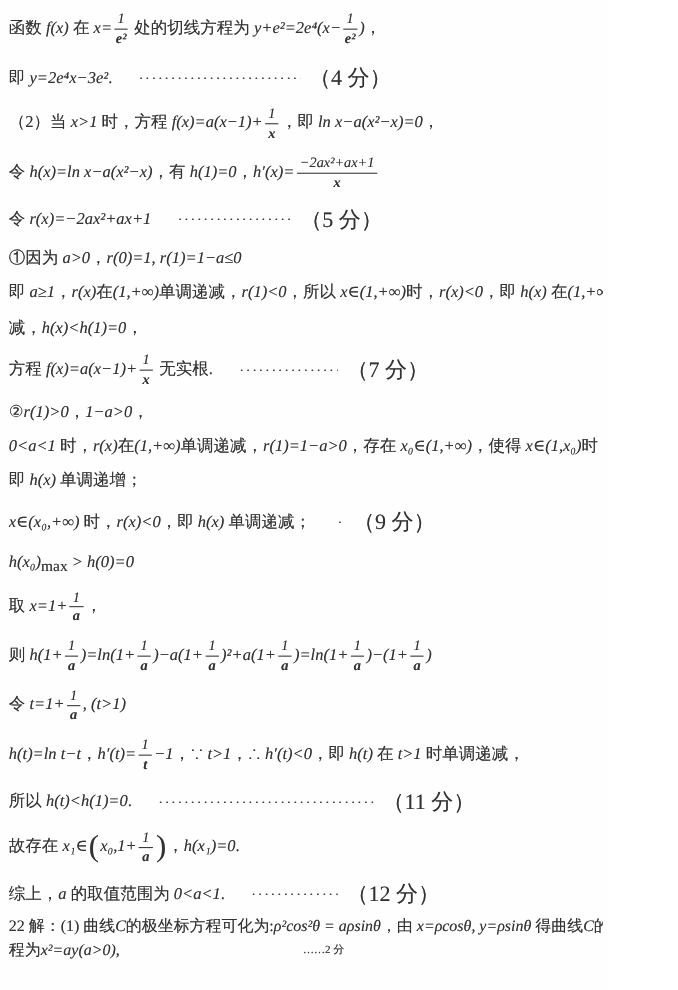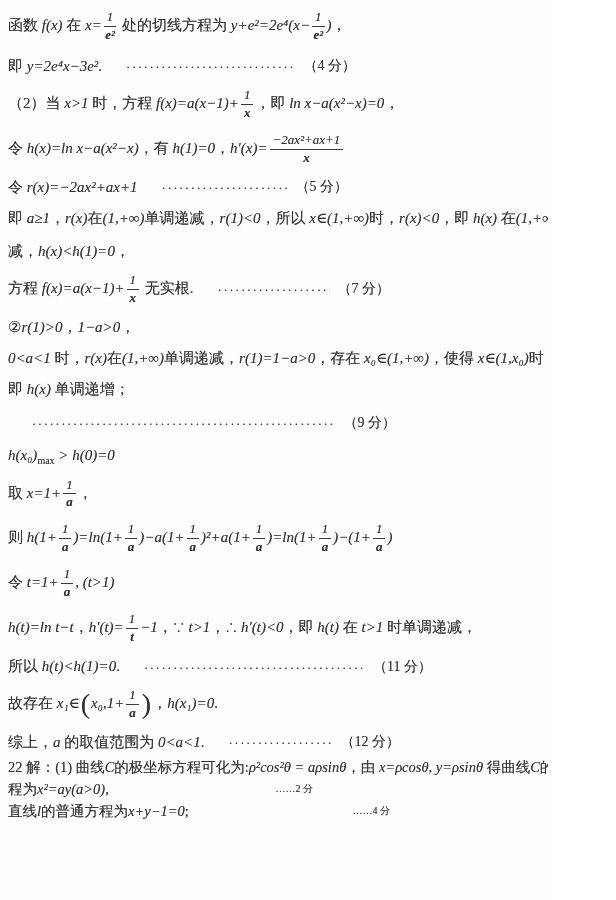--- a/index.html
+++ b/index.html
@@ -35,34 +35,34 @@
     vertical-align: middle;
     text-align: center;
     font-style: italic;
     font-size: 13px;
     line-height: 1.15;
     padding: 0 2px;
   }
   .frac .fn { display: block; border-bottom: 1px solid #3a3a3a; padding: 0 3px 1px; }
   .frac .fd { display: block; padding-top: 1px; font-weight: bold; }
   
-  .ssub { font-size: 10px; vertical-align: -4px; letter-spacing: 0; }
+  .ssub { font-size: 14px; vertical-align: -4px; letter-spacing: 0; }
   
   .bp { font-size: 28px; font-weight: 300; vertical-align: middle; line-height: 1; padding: 0 1px; }
   
   .dots {
     flex: 1 1 auto;
     min-width: 0;
     overflow: hidden;
     margin: 2px 8px 0 24px;
     font-size: 13px;
     letter-spacing: 1.5px;
     color: #3d3d3d;
   }
-  .score { flex: 0 0 auto; white-space: pre; font-size: 14px; }
+  .score { flex: 0 0 auto; white-space: pre; font-size: 20px; }
   .fline .score { margin-left: auto; font-size: 10px; }
   
   .line-2  .score { margin-right: 192px; }
   .line-5  .score { margin-right: 200px; }
   .line-9  .score { margin-right: 158px; }
   .line-13 .score { margin-right: 152px; }
   .line-19 .score { margin-right: 116px; }
   .line-21 .score { margin-right: 148px; }
   .fline-2 .score { margin-right: 235px; }
   .fline-3 .score { margin-right: 158px; }
@@ -91,20 +91,23 @@
         <span class="content"><span class="rm">（2）当 </span><span class="it">x&gt;1</span><span class="rm"> 时，方程 </span><span class="it">f(x)=a(x−1)+</span><span class="frac"><span class="fn">1</span><span class="fd">x</span></span><span class="rm">，即 </span><span class="it">ln x−a(x²−x)=0</span><span class="rm">，</span></span>
       </div>
       <div class="line line-4">
         <span class="content"><span class="rm">令 </span><span class="it">h(x)=ln x−a(x²−x)</span><span class="rm">，有 </span><span class="it">h(1)=0</span><span class="rm">，</span><span class="it">h′(x)=</span><span class="frac"><span class="fn">−2ax²+ax+1</span><span class="fd">x</span></span></span>
       </div>
       <div class="line line-5">
         <span class="content"><span class="rm">令 </span><span class="it">r(x)=−2ax²+ax+1</span></span>
         <span class="dots">························································································································</span>
         <span class="score">（5 分）</span>
       </div>
+      <div class="line line-6">
+        <span class="content"><span class="rm">①因为 </span><span class="it">a&gt;0</span><span class="rm">，</span><span class="it">r(0)=1, r(1)=1−a≤0</span></span>
+      </div>
       <div class="line line-7">
         <span class="content"><span class="rm">即 </span><span class="it">a≥1</span><span class="rm">，</span><span class="it">r(x)</span><span class="rm">在</span><span class="it">(1,+∞)</span><span class="rm">单调递减，</span><span class="it">r(1)&lt;0</span><span class="rm">，所以 </span><span class="it">x∈(1,+∞)</span><span class="rm">时，</span><span class="it">r(x)&lt;0</span><span class="rm">，即 </span><span class="it">h(x)</span><span class="rm"> 在</span><span class="it">(1,+∞)</span><span class="rm">单调递</span></span>
       </div>
       <div class="line line-8">
         <span class="content"><span class="rm">减，</span><span class="it">h(x)&lt;h(1)=0</span><span class="rm">，</span></span>
       </div>
       <div class="line line-9">
         <span class="content"><span class="rm">方程 </span><span class="it">f(x)=a(x−1)+</span><span class="frac"><span class="fn">1</span><span class="fd">x</span></span><span class="rm"> 无实根.</span></span>
         <span class="dots">························································································································</span>
         <span class="score">（7 分）</span>
@@ -112,20 +115,21 @@
       <div class="line line-10">
         <span class="content"><span class="rm">②</span><span class="it">r(1)&gt;0</span><span class="rm">，</span><span class="it">1−a&gt;0</span><span class="rm">，</span></span>
       </div>
       <div class="line line-11">
         <span class="content"><span class="it">0&lt;a&lt;1</span><span class="rm"> 时，</span><span class="it">r(x)</span><span class="rm">在</span><span class="it">(1,+∞)</span><span class="rm">单调递减，</span><span class="it">r(1)=1−a&gt;0</span><span class="rm">，存在 </span><span class="it">x₀∈(1,+∞)</span><span class="rm">，使得 </span><span class="it">x∈(1,x₀)</span><span class="rm">时，</span><span class="it">r(x)&gt;0</span><span class="rm">，</span></span>
       </div>
       <div class="line line-12">
         <span class="content"><span class="rm">即 </span><span class="it">h(x)</span><span class="rm"> 单调递增；</span></span>
       </div>
       <div class="line line-13">
+        <span class="content"><span class="it">x∈(x₀,+∞)</span><span class="rm"> 时，</span><span class="it">r(x)&lt;0</span><span class="rm">，即 </span><span class="it">h(x)</span><span class="rm"> 单调递减；</span></span>
         <span class="dots">························································································································</span>
         <span class="score">（9 分）</span>
       </div>
       <div class="line line-14">
         <span class="content"><span class="it">h(x₀)</span><span class="ssub">max</span><span class="it"> &gt; h(0)=0</span></span>
       </div>
       <div class="line line-15">
         <span class="content"><span class="rm">取 </span><span class="it">x=1+</span><span class="frac"><span class="fn">1</span><span class="fd">a</span></span><span class="rm">，</span></span>
       </div>
       <div class="line line-16">
@@ -152,18 +156,14 @@
       </div>
     </div>
   <div id="footer-lines">
       <div class="fline fline-1">
         <span class="content"><span class="rm">22 解：(1) 曲线</span><span class="it">C</span><span class="rm">的极坐标方程可化为:</span><span class="it">ρ²cos²θ = aρsinθ</span><span class="rm">，由 </span><span class="it">x=ρcosθ, y=ρsinθ</span><span class="rm"> 得曲线</span><span class="it">C</span><span class="rm">的直角坐标方</span></span>
       </div>
       <div class="fline fline-2">
         <span class="content"><span class="rm">程为</span><span class="it">x²=ay(a&gt;0)</span><span class="rm">,</span></span>
         <span class="score">……2 分</span>
       </div>
-      <div class="fline fline-3">
-        <span class="content"><span class="rm">直线</span><span class="it">l</span><span class="rm">的普通方程为</span><span class="it">x+y−1=0</span><span class="rm">;</span></span>
-        <span class="score">……4 分</span>
-      </div>
     </div>
 </div>
 
 </body></html>

